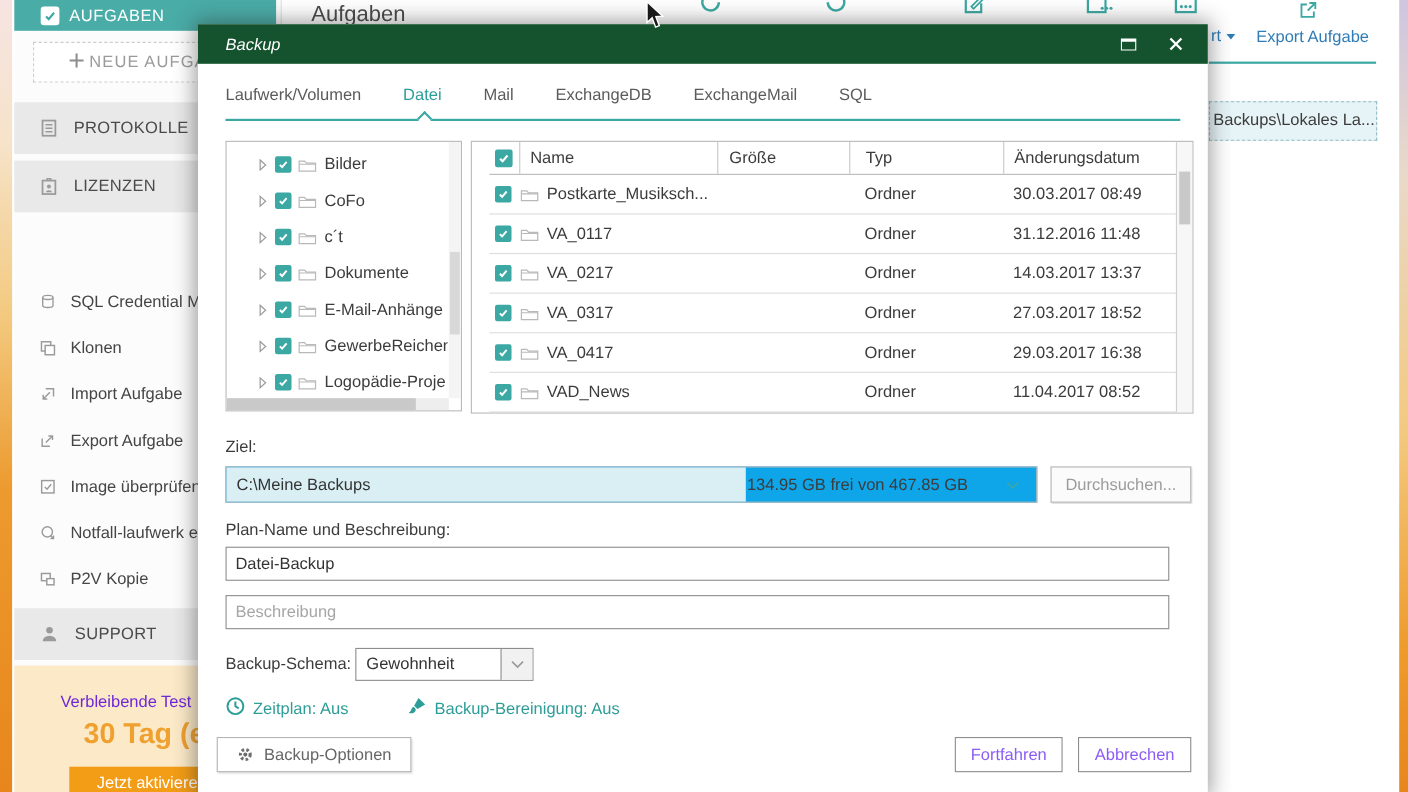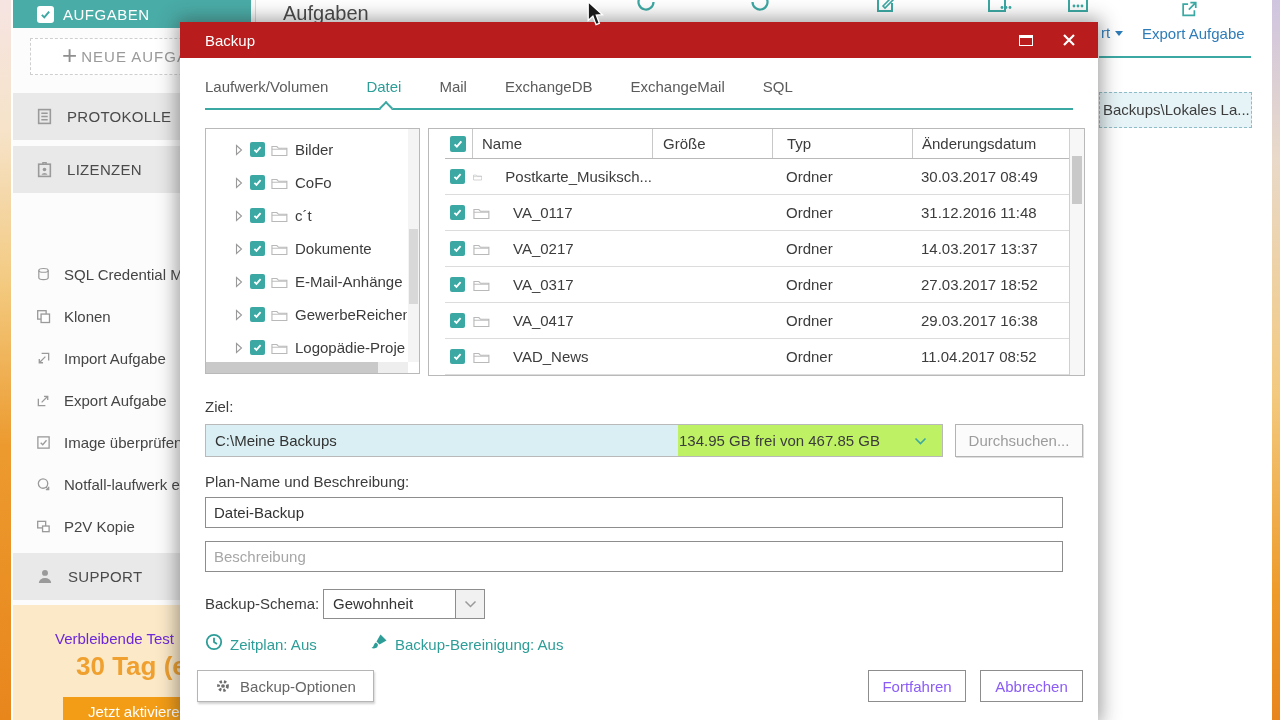--- a/index.html
+++ b/index.html
@@ -43,22 +43,22 @@
   .frag-sort .caret { width:0; height:0; border-left:4px solid transparent; border-right:4px solid transparent; border-top:5px solid #2e7cb8; margin-top:2px; }
   .export-task { left:1142px; top:25px; font-size:15px; color:#2e7cb8; white-space:nowrap; }
   .export-ico { left:1179px; top:0px; }
   .teal-rule { left:1099px; top:56px; width:152px; height:2px; background:#3ba8a3; }
   .path-box { left:1099px; top:92px; width:153px; height:36px; background:#e7f4f7; border:1px dashed #8fbcc6;
     font-size:15px; color:#3c3c3c; line-height:34px; padding-left:3px; white-space:nowrap; overflow:hidden; }
 
   
   .dialog { left:180px; top:22px; width:918px; height:700px; background:#fff; z-index:10;
     box-shadow:0 0 18px 3px rgba(40,40,40,.45); }
-  .titlebar { position:absolute; left:0; top:0; width:100%; height:36px; background:#b91c1c;
-    display:flex; align-items:center; }
+  .titlebar { position:absolute; left:0; top:0; width:100%; height:36px; background:#14532d;
+    display:flex; align-items:center;font-style:italic; }
   .titlebar .ttl { color:#fff; font-size:15px; margin-left:25px; flex:1; }
   .win-btns { display:flex; align-items:center; gap:29px; margin-right:22px; }
   .btn-max { width:14px; height:11px; border:1px solid #fff; border-top:3px solid #fff; }
   .tabs { position:absolute; left:25px; top:36px; height:50px; display:flex; align-items:flex-end;
     padding-bottom:13px; column-gap:38px;justify-content:space-between; }
   .tab { font-size:15px; color:#5b5b5b; white-space:nowrap; cursor:default; }
   .tab.active { color:#2d9d98; }
   .tab-underline { position:absolute; left:25px; top:86px; width:868px; height:2px; background:#3ba8a3; }
   .tab-notch { position:absolute; left:201px; top:81px; width:10px; height:10px; background:#fff;
     border-left:2px solid #3ba8a3; border-top:2px solid #3ba8a3; transform:rotate(45deg); }
@@ -87,30 +87,30 @@
   .col-type { width:140px; flex:none; }
   .col-date { flex:1; }
   .thead .col-name,.thead .col-size,.thead .col-type,.thead .col-date { border-left:1px solid #c8c8c8; }
   .thead .col-check .cbx { margin-left:5px; width:16px; height:16px; }
   .thead .col-name { padding-left:9px; } .thead .col-size { padding-left:10px; }
   .thead .col-type { padding-left:14px; } .thead .col-date { padding-left:9px; }
   .trow { display:flex; height:36px; align-items:center; border-bottom:1px solid #dcdcdc;
     font-size:15px; color:#3c3c3c; }
   .trow .col-check .cbx { margin-left:5px; }
   .trow .col-check { display:flex; align-items:center; }
-  .trow .col-name { display:flex; align-items:center; gap:23px; padding-left:1px; white-space:nowrap; overflow:hidden; }
+  .trow .col-name { display:flex; align-items:center; gap:7px; padding-left:1px; white-space:nowrap; overflow:hidden; }
   .trow .col-size { padding-left:10px; }
   .trow .col-type { padding-left:14px; }
   .trow .col-date { padding-left:9px; white-space:nowrap; }
   .tbl-vscroll { position:absolute; right:0; top:0; bottom:0; width:15px; background:#f7f7f7; border-left:1px solid #d0d0d0; }
   .tbl-vthumb { position:absolute; left:2px; top:27px; width:10px; height:48px; background:#c9c9c9; }
 
   
   .lbl-plain { position:absolute; font-size:15px; color:#3c3c3c; }
-  .combo { position:absolute; left:25px; top:402px; width:738px; height:33px; border:1px solid #b9b9b9; background:#bef264; }
+  .combo { position:absolute; left:25px; top:402px; width:738px; height:33px; border:1px solid #b9b9b9; background:#0ea5e9; }
   .combo .cyan { position:absolute; left:0; top:0; bottom:0; width:472px; background:#d9eff3; }
   .combo .path { position:absolute; left:9px; top:0; line-height:31px; font-size:15px; color:#333; }
   .combo .free { position:absolute; right:62px; top:0; line-height:31px; font-size:15px; color:#3c3c3c; white-space:nowrap; }
   .combo .chev { position:absolute; right:15px; top:12px; }
   .btn { border:1px solid #8d8d8d; background:#fff; display:flex; align-items:center; justify-content:center;
     font-size:15px; color:#8b5cf6; }
   .btn-browse { position:absolute; left:775px; top:402px; width:128px; height:33px; border-color:#b3b3b3;
     background:#fbfbfb; color:#9c9c9c; box-shadow:1px 1px 0 #dedede; }
   .txt-input { position:absolute; left:25px; width:858px; height:31px; border:1px solid #8d8d8d;
     padding-left:8px; font-size:15px; color:#333; background:#fff; outline:none; }

